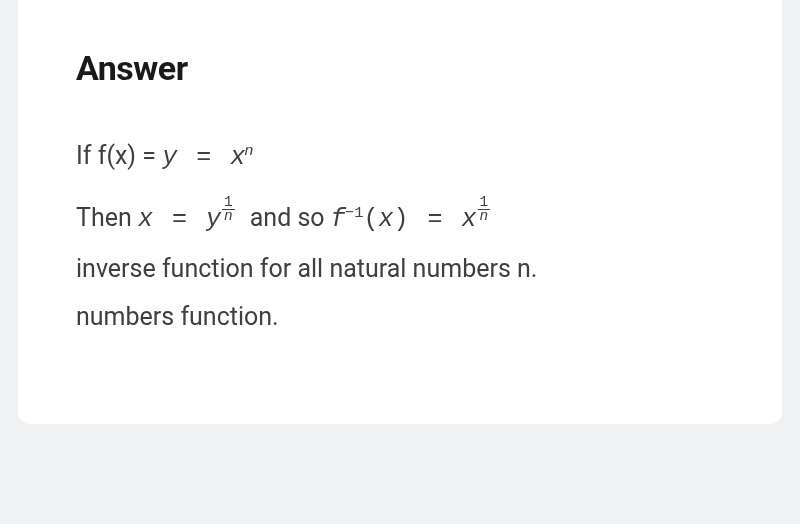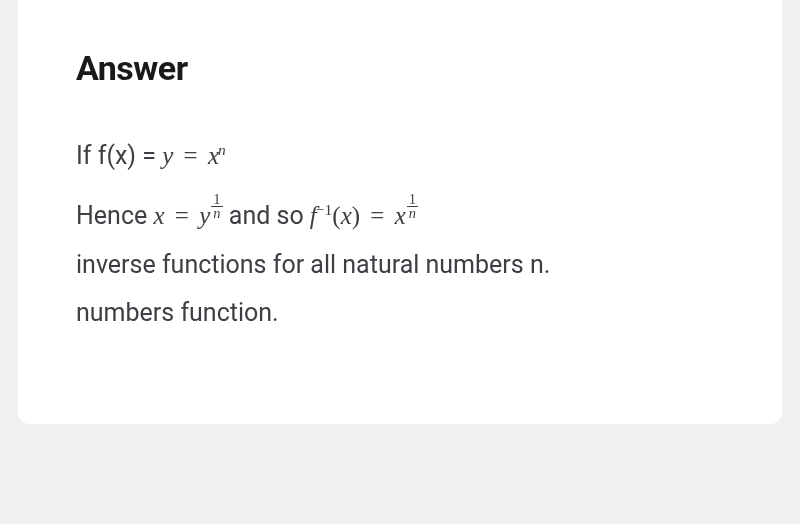--- a/index.html
+++ b/index.html
@@ -27,21 +27,21 @@
       color: #1a1a1a;
       margin-bottom: 44px;
       letter-spacing: -0.5px;
     }
     .content {
       font-size: 25px;
       color: #3c3f44;
       line-height: 1.9;
     }
     .math {
-      font-family: Liberation Serif, serif;
+      font-family: Liberation Mono, monospace;
       font-style: italic;
     }
     .math .op {
       font-style: normal;
       padding: 0 4px;
     }
     .math .rm {
       font-style: normal;
     }
     sup {
@@ -92,31 +92,31 @@
     <div class="line1">
       <span>If f(x) =  </span>
       <span class="math">
         <span>y</span>
         <span class="op">=</span>
         <span>x</span><sup class="tight">n</sup>
       </span>
     </div>
 
     <div class="line2">
-      <span>Hence </span>
+      <span>Then </span>
       <span class="math">
         <span>x</span>
         <span class="op">=</span>
         <span>y</span><span class="frac"><span class="num">1</span><span class="den">n</span></span>
       </span>
       <span> and so </span>
       <span class="math">
         <span>f</span><sup class="tight rm">−1</sup><span class="rm">(</span><span>x</span><span class="rm">)</span>
         <span class="op">=</span>
         <span>x</span><span class="frac"><span class="num">1</span><span class="den">n</span></span>
       </span>
     </div>
 
-    <div>inverse functions for all natural numbers n.</div>
+    <div>inverse function for all natural numbers n.</div>
     <div>numbers function.</div>
 
   </div>
 </div>
 
 </body></html>

